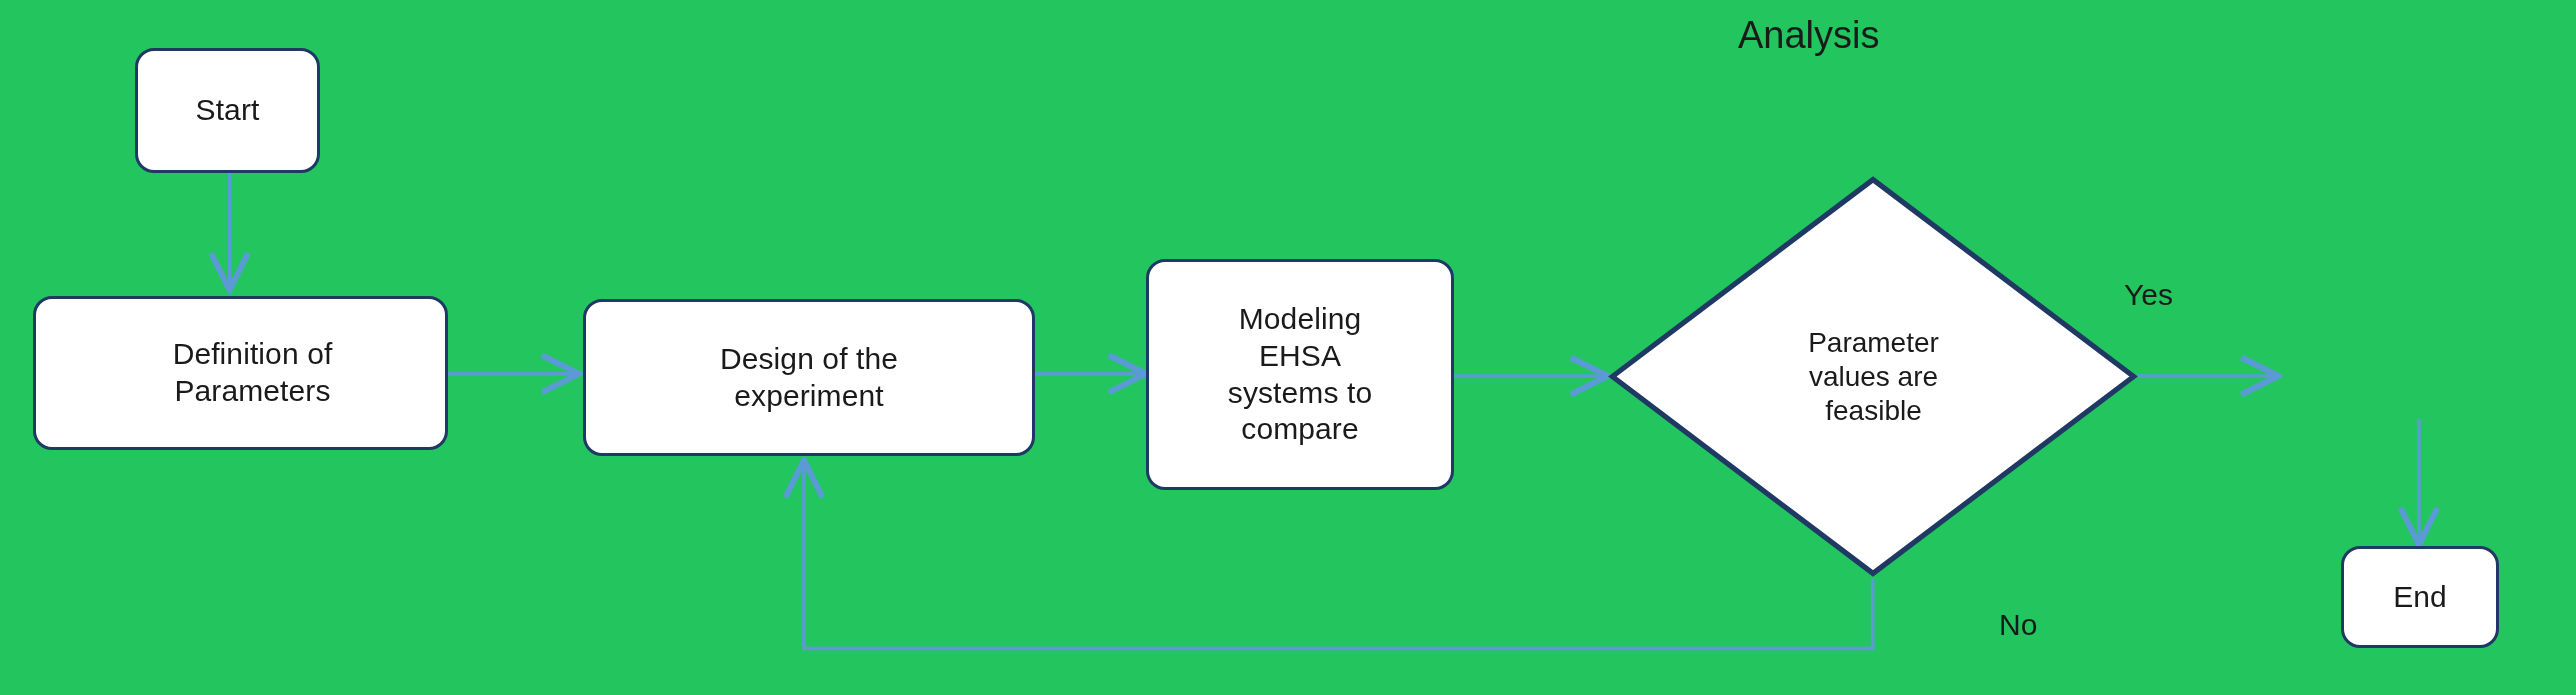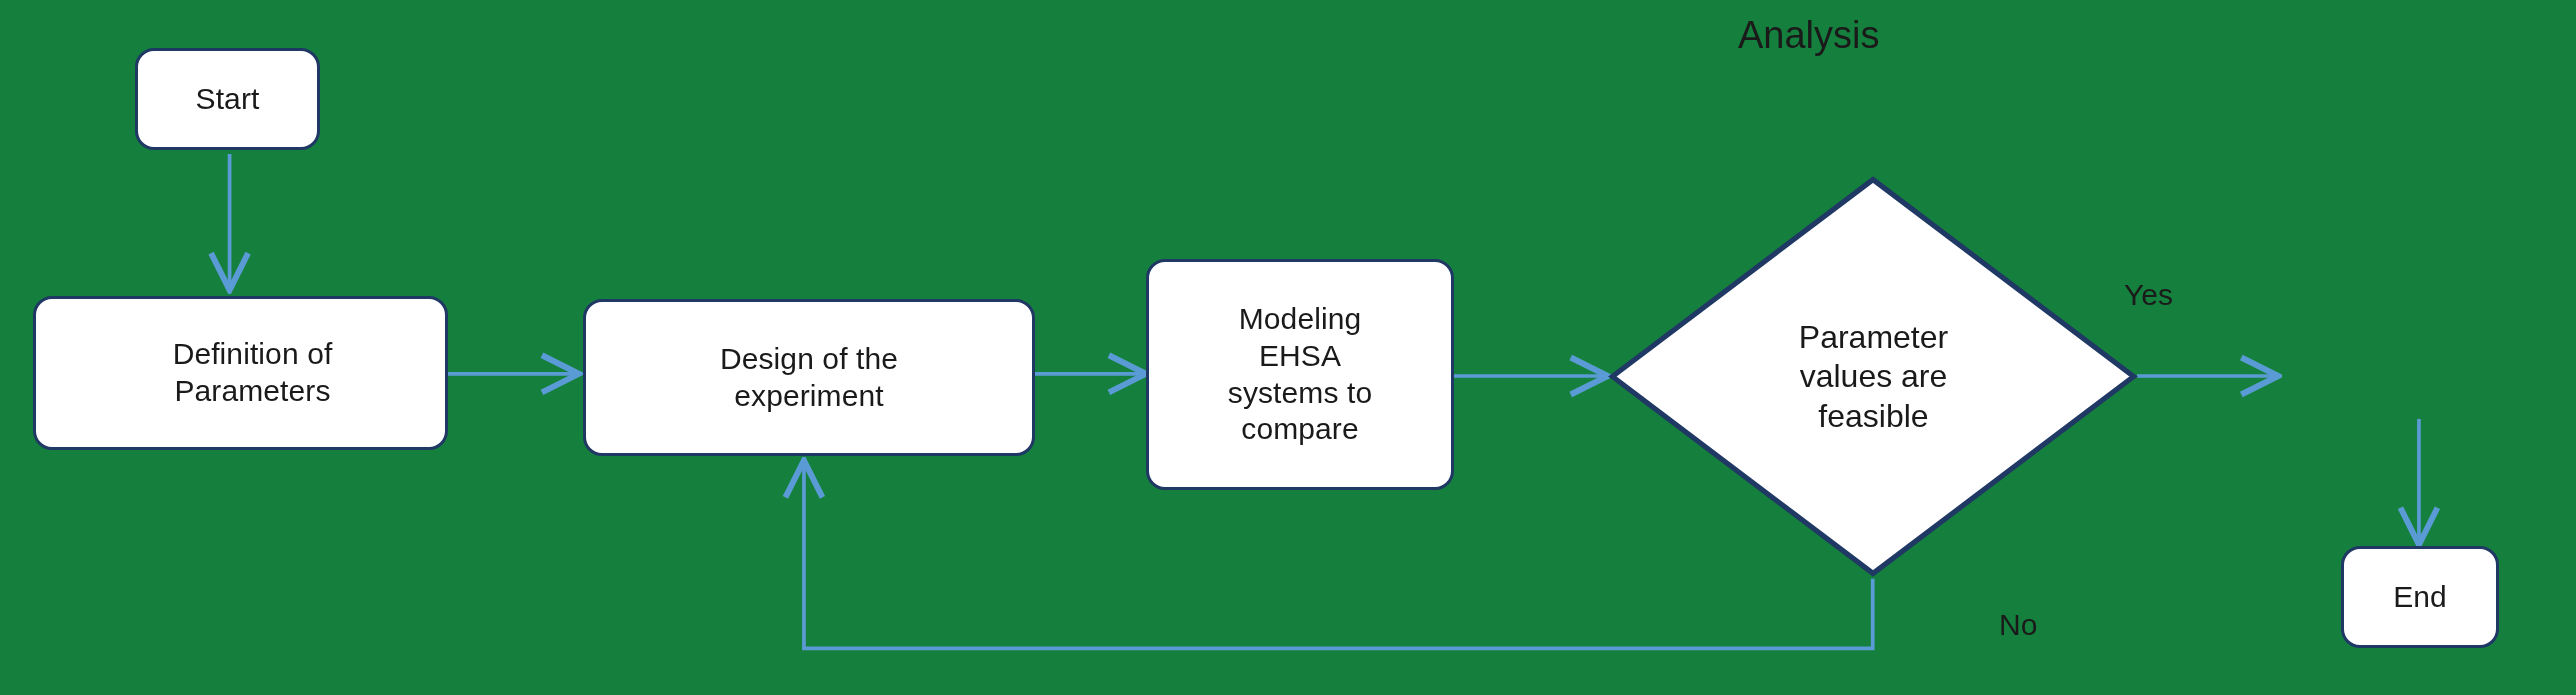--- a/index.html
+++ b/index.html
@@ -4,21 +4,21 @@
 <style>
   html, body {
     margin: 0;
     padding: 0;
     background: #ffffff;
   }
   #canvas {
     position: relative;
     width: 2576px;
     height: 695px;
-    background: #15803d;
+    background: #22c55e;
     overflow: hidden;
     font-family: "Liberation Sans", sans-serif;
   }
   #edge-layer {
     position: absolute;
     left: 0;
     top: 0;
     width: 2576px;
     height: 695px;
     pointer-events: none;
@@ -42,21 +42,21 @@
     display: block;
     white-space: pre-line;
     padding: 0 7.4px;
   }
   .decision-label {
     position: absolute;
     display: flex;
     align-items: center;
     justify-content: center;
     text-align: center;
-    font-size: 32px;
+    font-size: 28px;
     color: #1a1a1a;
     line-height: 1.22;
     white-space: pre-line;
     pointer-events: none;
   }
   .edge-label {
     position: absolute;
     font-size: 30px;
     color: #1a1a1a;
     line-height: 1;
@@ -105,21 +105,21 @@
       <path d="M 3268 566 L 3268 736" fill="none" stroke="#5B9BD5" stroke-width="5" marker-end="url(#arrowOpen)"></path>
     </g>
 
     <g>
       <path d="M 2530 782 L 2530 876 L 1086 876 L 1086 622" fill="none" stroke="#5B9BD5" stroke-width="5" marker-end="url(#arrowOpen)"></path>
     </g>
   </svg>
 
   <div class="title" style="left:1738px; top:16.3px;">Analysis</div>
 
-  <div class="node" style="left:135px; top:48px; width:185px; height:102px;">
+  <div class="node" style="left:135px; top:48px; width:185px; height:125px;">
     <span class="node-text">Start</span>
   </div>
 
   <div class="node" style="left:33px; top:296px; width:415px; height:154px;padding-left:24px;">
     <span class="node-text">Definition of
 Parameters</span>
   </div>
 
   <div class="node" style="left:583px; top:299px; width:452px; height:157px;">
     <span class="node-text">Design of the

